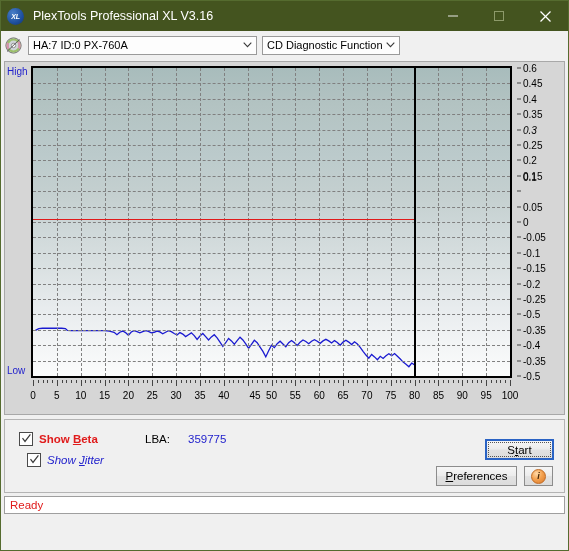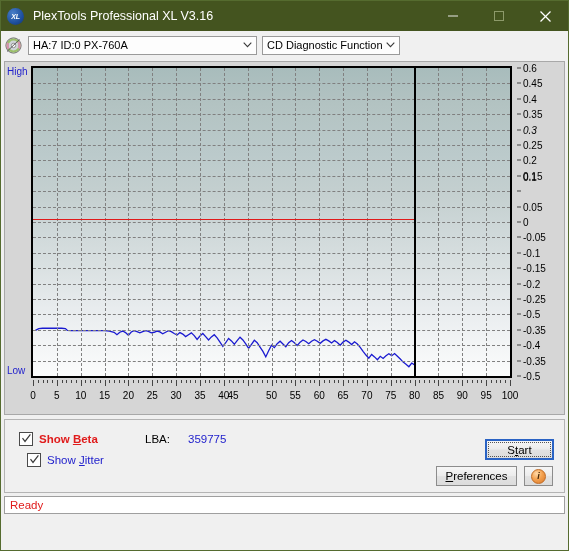--- a/index.html
+++ b/index.html
@@ -240,21 +240,21 @@
   .chk-jitter{ left: 22px; top: 33px; }
   .checkbox {
     width: 12px; height: 12px;
     border: 1px solid #4a4a4a;
     background: #ffffff;
     position: relative;
     flex: 0 0 auto;
   }
   .checkbox svg { position: absolute; left: 1px; top: 0px; }
   .lbl-beta   { color: #e01b1b; }
-  .lbl-jitter { color: #2222cc; }
+  .lbl-jitter { color: #2222cc; font-style: italic; }
   .lba-label {
     position: absolute;
     left: 140px; top: 13px;
     font-size: 11.5px;
     color: #000;
   }
   .lba-value {
     position: absolute;
     left: 183px; top: 13px;
     font-size: 11.5px;
@@ -570,21 +570,21 @@
         <div class="xtick-mark" style="left: 479px;"></div>
         <div class="xtick" style="left: 2px;">0</div>
         <div class="xtick" style="left: 25.85px;">5</div>
         <div class="xtick" style="left: 49.7px;">10</div>
         <div class="xtick" style="left: 73.55px;">15</div>
         <div class="xtick" style="left: 97.4px;">20</div>
         <div class="xtick" style="left: 121.25px;">25</div>
         <div class="xtick" style="left: 145.1px;">30</div>
         <div class="xtick" style="left: 168.95px;">35</div>
         <div class="xtick" style="left: 192.8px;">40</div>
-        <div class="xtick" style="left: 202px; text-align: right;">45</div>
+        <div class="xtick" style="left: 224px; text-align: right;">45</div>
         <div class="xtick" style="left: 240.5px;">50</div>
         <div class="xtick" style="left: 264.35px;">55</div>
         <div class="xtick" style="left: 288.2px;">60</div>
         <div class="xtick" style="left: 312.05px;">65</div>
         <div class="xtick" style="left: 335.9px;">70</div>
         <div class="xtick" style="left: 359.75px;">75</div>
         <div class="xtick" style="left: 383.6px;">80</div>
         <div class="xtick" style="left: 407.45px;">85</div>
         <div class="xtick" style="left: 431.3px;">90</div>
         <div class="xtick" style="left: 455.15px;">95</div>

